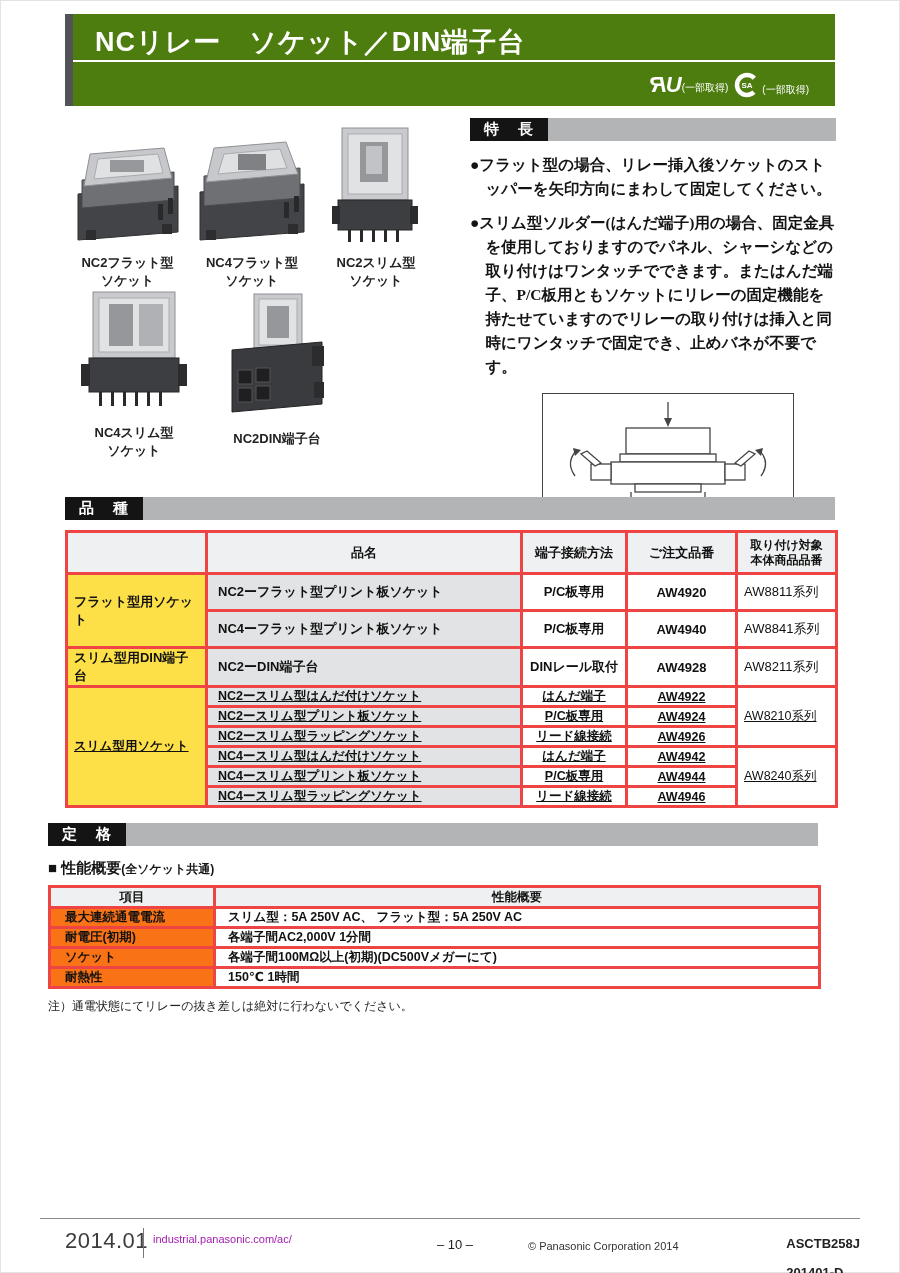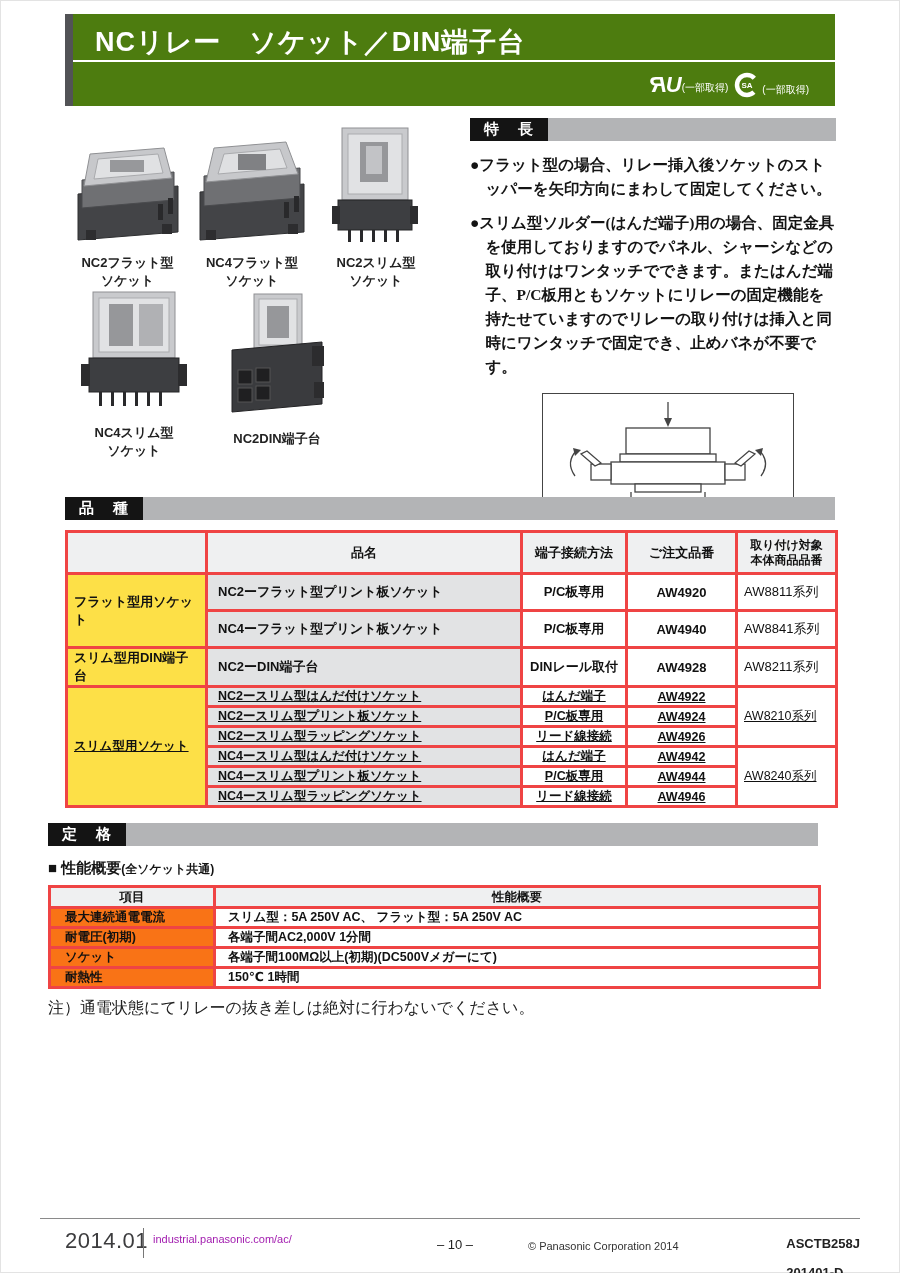--- a/index.html
+++ b/index.html
@@ -60,21 +60,21 @@
 
   .ratings{position:absolute;left:48px;top:823px;width:770px;}
   .sub-head{margin-top:13px;font-weight:bold;color:#141414;}
   .sub-main{font-size:15px;}
   .sub-sub{font-size:12px;}
   .ratings table{margin-top:7px;}
   .rt-head th{height:21px;font-size:12.5px;}
   .ratings td{height:19px;font-size:12.5px;font-weight:bold;}
   .ratings td.item{background:#f97316;padding-left:14px;}
   .ratings td.val{padding-left:12px;}
-  .note{margin-top:9px;font-size:16px;color:#222;}
+  .note{margin-top:9px;font-size:12px;color:#222;}
 
   
   .foot-rule{position:absolute;left:40px;top:1218px;width:820px;height:1px;background:#8a8a8a;}
   .foot-date{position:absolute;left:65px;top:1228px;font-size:22px;color:#3c3c3e;letter-spacing:0.5px;}
   .foot-div{position:absolute;left:143px;top:1228px;width:1px;height:30px;background:#777;}
   .foot-url{position:absolute;left:153px;top:1233px;font-size:11px;color:#a21caf;}
   .foot-page{position:absolute;left:405px;top:1237px;width:100px;text-align:center;font-size:13px;color:#222;}
   .foot-copy{position:absolute;left:528px;top:1240px;font-size:11px;color:#333;}
   .foot-doc{position:absolute;right:40px;top:1236px;font-size:13px;font-weight:bold;color:#222;display:flex;gap:14px;flex-direction:column;}
 </style>

